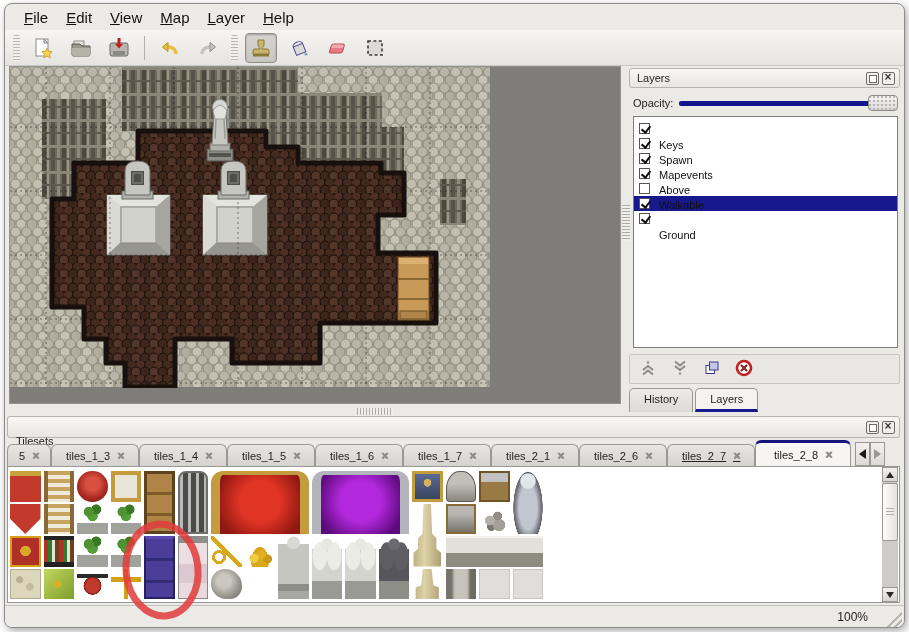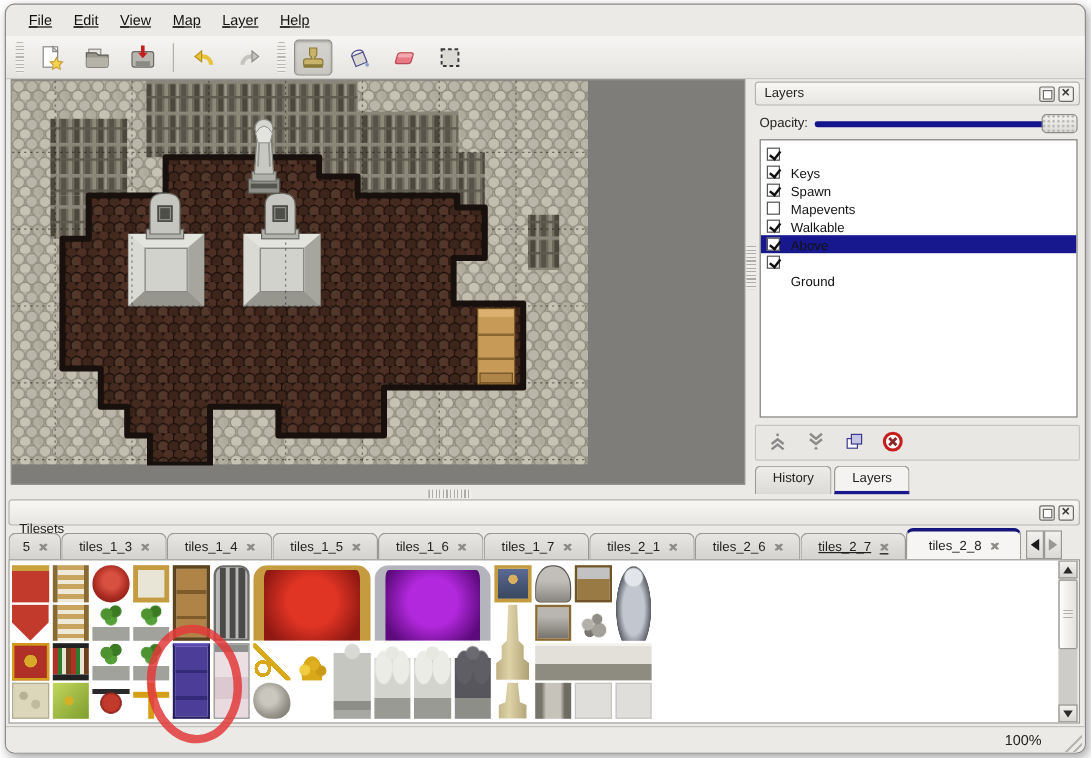--- a/index.html
+++ b/index.html
@@ -2,21 +2,21 @@
 <html><head>
 <meta charset="utf-8">
 <style>
   html,body{margin:0;padding:0;width:909px;height:632px;background:#fff;overflow:hidden;
     font-family:"Liberation Sans","DejaVu Sans",sans-serif;-webkit-font-smoothing:antialiased;}
   *{box-sizing:border-box;}
   #appwin{position:absolute;left:4px;top:3px;width:901px;height:625px;background:#eceae6;
     border:1px solid #8d8b87;border-radius:8px;box-shadow:2px 3px 9px rgba(0,0,0,.35);overflow:hidden;}
   
   #menubar{position:absolute;left:0;top:0;width:100%;height:26px;display:flex;align-items:center;padding-left:10px;gap:0;}
-  .menu-item{font-size:12px;color:#111;padding:4px 9px;cursor:default;text-decoration:underline;}
+  .menu-item{font-size:15px;color:#111;padding:4px 9px;cursor:default;}
   
   #toolbar{position:absolute;left:0;top:26px;width:100%;height:36px;display:flex;align-items:center;
     background:linear-gradient(#f6f5f3,#e6e4e0);border-bottom:1px solid #cac8c4;padding-left:4px;}
   .tb-handle{width:7px;height:26px;margin:0 4px;background:repeating-linear-gradient(180deg,#b8b6b2 0 1px,#f2f0ec 1px 3px);border-radius:2px;}
   .tb-sep{width:1px;height:24px;background:#b2b0ac;margin:0 6px;}
   .tb-btn{width:32px;height:30px;margin:0 3px;border:1px solid transparent;background:transparent;border-radius:4px;padding:2px;}
   .tb-btn svg{display:block;margin:auto;}
   .tb-btn.sel{background:linear-gradient(#d6d4cf,#c9c7c2);border:1px solid #8f8d89;box-shadow:inset 0 1px 2px rgba(0,0,0,.25);}
   
   #mapview{position:absolute;left:4px;top:62px;width:612px;height:338px;background:#7f7d7a;border:1px solid #94928e;overflow:hidden;}
@@ -324,26 +324,26 @@
         </div>
         <div class="lrow">
           <span class="cb on"></span>
           <span class="lname">Spawn</span>
         </div>
         <div class="lrow">
           <span class="cb on"></span>
           <span class="lname">Mapevents</span>
         </div>
         <div class="lrow">
+          <span class="cb on"></span>
+          <span class="lname">Above</span>
+        </div>
+        <div class="lrow">
           <span class="cb"></span>
           <span class="lname">Walkable</span>
-        </div>
-        <div class="lrow">
-          <span class="cb on"></span>
-          <span class="lname">Above</span>
         </div>
         <div class="lrow sel">
           <span class="cb on"></span>
           <span class="lname">Objects</span>
         </div>
         <div class="lrow">
           <span class="cb on"></span>
           <span class="lname">Ground</span>
         </div>
       </div>

